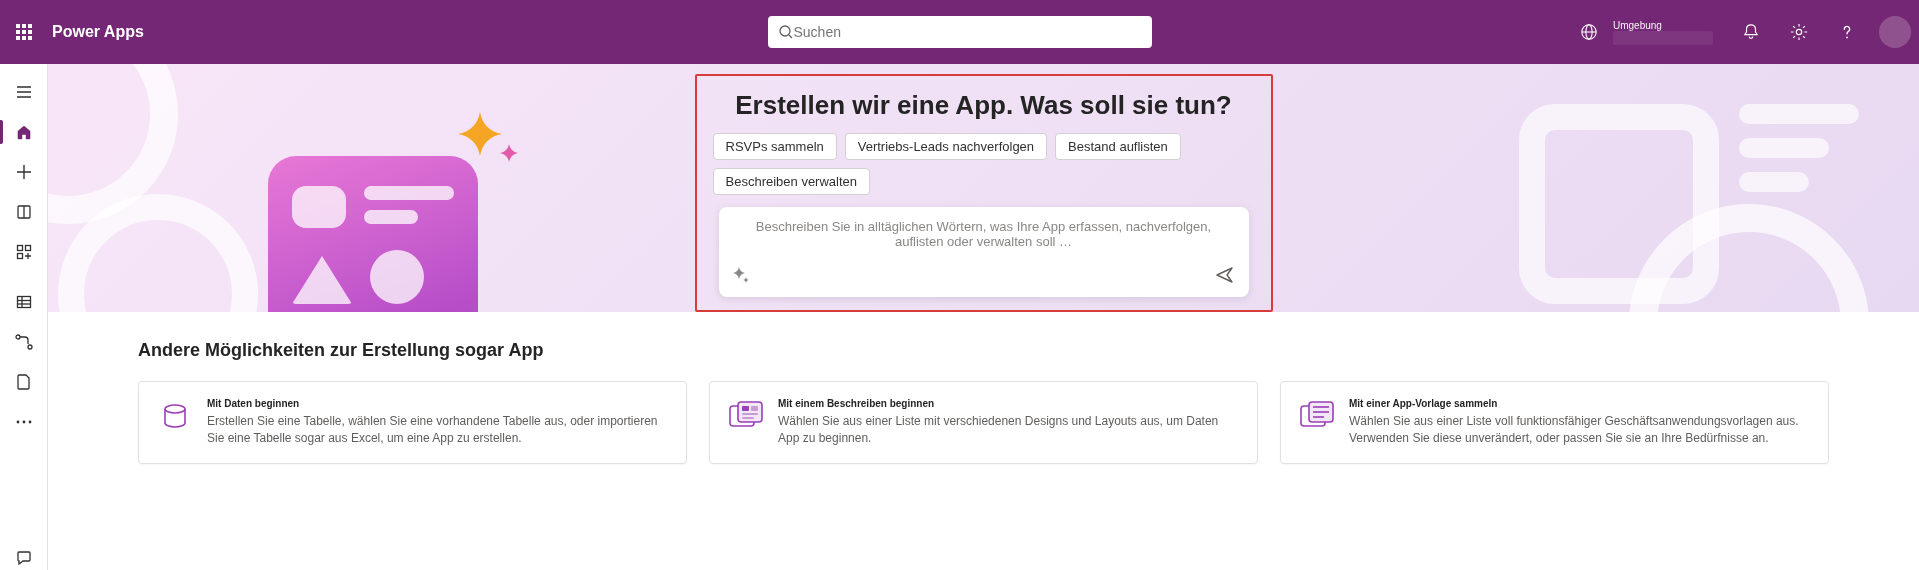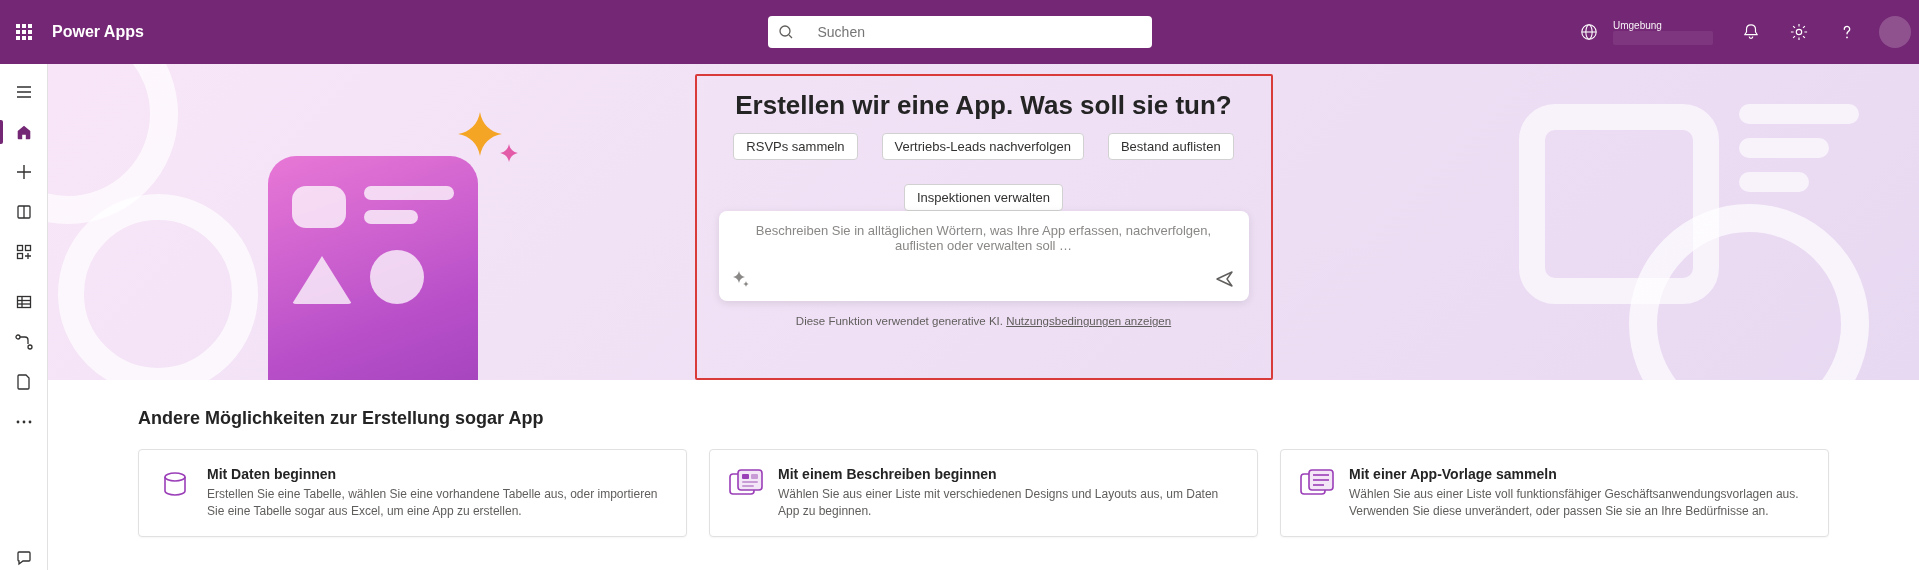--- a/index.html
+++ b/index.html
@@ -14,21 +14,21 @@
   color: #fff;
   position: relative;
 }
 .waffle { width: 48px; height: 48px; display: flex; align-items: center; justify-content: center; cursor: pointer; }
 .waffle-grid { display: grid; grid-template-columns: repeat(3, 4px); grid-template-rows: repeat(3, 4px); gap: 2px; }
 .waffle-grid span { background: #fff; width: 4px; height: 4px; }
 .app-title { font-size: 16px; font-weight: 600; margin-left: 4px; }
 .search-wrap { position: absolute; left: 50%; transform: translateX(-50%); }
 .search-box {
   width: 384px; height: 32px; background: #fff; border-radius: 4px;
-  display: flex; align-items: center; padding: 0 10px; gap: 24px;
+  display: flex; align-items: center; padding: 0 10px; gap: 0;
 }
 .search-box input { border: none; outline: none; flex: 1; font-size: 14px; background: transparent; }
 .header-right { margin-left: auto; display: flex; align-items: center; height: 100%; }
 .env-block { display: flex; align-items: center; gap: 15px; padding: 0 14px; height: 100%; cursor: pointer; }
 .env-text { display: flex; flex-direction: column; line-height: 1.1; }
 .env-label { font-size: 10px; opacity: 0.95; }
 .env-name { font-size: 12px; color: rgba(255,255,255,0.6); min-width: 100px; height: 14px; background: rgba(255,255,255,0.08); border-radius: 2px; }
 .header-icon { width: 48px; height: 48px; display: flex; align-items: center; justify-content: center; cursor: pointer; }
 .avatar { width: 32px; height: 32px; border-radius: 50%; background: rgba(255,255,255,0.2); margin: 0 8px; }
 
@@ -46,38 +46,38 @@
 .side-item.active::before {
   content: ''; position: absolute; left: 0; top: 8px; bottom: 8px; width: 3px;
   background: #742774; border-radius: 0 2px 2px 0;
 }
 .side-spacer { flex: 1; }
 
 .content { flex: 1; overflow: hidden; position: relative; }
 
 
 .hero {
-  height: 316px;
+  height: 248px;
   background: linear-gradient(135deg, #f8e6f8 0%, #efe0f5 50%, #e8d9f2 100%);
   position: relative;
   display: flex;
   justify-content: center;
   overflow: hidden;
 }
 .hero-deco-left { position: absolute; left: 40px; top: 0; width: 420px; height: 100%; }
 .hero-deco-right { position: absolute; right: 40px; top: 0; width: 420px; height: 100%; }
 
 .hero-box {
   width: 578px; margin-top: 10px;
   border: 2px solid #d93b3b; border-radius: 2px;
   padding: 14px 16px 10px; position: relative; z-index: 2;
   display: flex; flex-direction: column; align-items: center;
 }
 .hero-title { font-size: 26px; font-weight: 600; color: #242424; margin-bottom: 12px; text-align: center; }
-.chips { display: flex; gap: 24px; flex-wrap: wrap; justify-content: center; }
+.chips { display: flex; gap: 8px; margin-bottom: 12px; flex-wrap: wrap; justify-content: flex-start; }
 .chip {
   background: #fff; border: 1px solid #d1d1d1; border-radius: 4px;
   padding: 5px 12px; font-size: 13px; color: #323130; cursor: pointer;
 }
 .prompt-box {
   width: 530px; background: #fff; border-radius: 8px;
   box-shadow: 0 2px 8px rgba(0,0,0,0.1); padding: 12px 14px;
 }
 .prompt-text { font-size: 13px; color: #8a8886; min-height: 36px; margin-bottom: 10px; text-align: center; }
 .prompt-actions { display: flex; justify-content: space-between; align-items: center; }
@@ -91,21 +91,21 @@
 .card {
   flex: 1; background: #fff; border: 1px solid #e1e1e1; border-radius: 4px;
   padding: 16px 18px; display: flex; gap: 14px; cursor: pointer;
   box-shadow: 0 1px 2px rgba(0,0,0,0.04);
 }
 .card-icon {
   width: 36px; height: 36px; flex-shrink: 0; border-radius: 4px;
   display: flex; align-items: center; justify-content: center;
 }
 .card-body { flex: 1; }
-.card-title { font-size: 14px; font-weight: 600; color: #242424; margin-bottom: 4px; }
+.card-title { font-size: 10px; font-weight: 600; color: #242424; margin-bottom: 4px; }
 .card-desc { font-size: 12px; color: #605e5c; line-height: 1.4; }
 
 
 svg { display: block; }
 
 
 .ring { position:absolute; border:28px solid rgba(255,255,255,0.7); border-radius:50%; }
 .squircle { position:absolute; background:rgba(255,255,255,0.7); border-radius:36px; }
 .bars { position:absolute; display:flex; flex-direction:column; gap:14px; }
 .bars span { height:20px; border-radius:12px; background:rgba(255,255,255,0.65); }
@@ -296,21 +296,21 @@
             <span style="width:70px"></span>
         </div>
       </div>
 
       <div class="hero-box">
         <div class="hero-title">Erstellen wir eine App. Was soll sie tun?</div>
         <div class="chips">
           <div class="chip">RSVPs sammeln</div>
           <div class="chip">Vertriebs-Leads nachverfolgen</div>
           <div class="chip">Bestand auflisten</div>
-          <div class="chip">Inspektionen verwalten</div>
+          <div class="chip">Beschreiben verwalten</div>
         </div>
         <div class="prompt-box">
           <div class="prompt-text">Beschreiben Sie in alltäglichen Wörtern, was Ihre App erfassen, nachverfolgen, auflisten oder verwalten soll …</div>
           <div class="prompt-actions">
             <svg width="16" height="16" viewBox="0 0 16 16">
                 <path d="M6 0c.7 3.5 2.5 5.3 6 6-3.5.7-5.3 2.5-6 6-.7-3.5-2.5-5.3-6-6 3.5-.7 5.3-2.5 6-6zM13 10c.3 1.7 1.3 2.7 3 3-1.7.3-2.7 1.3-3 3-.3-1.7-1.3-2.7-3-3 1.7-.3 2.7-1.3 3-3z" fill="#8a8886"></path>
               </svg>
             <svg width="20" height="20" viewBox="0 0 20 20" fill="none">
                 <path d="M2 10l15-7-5 7 5 7-15-7z" stroke="#605e5c" stroke-width="1.4" stroke-linejoin="round"></path>
               </svg>

